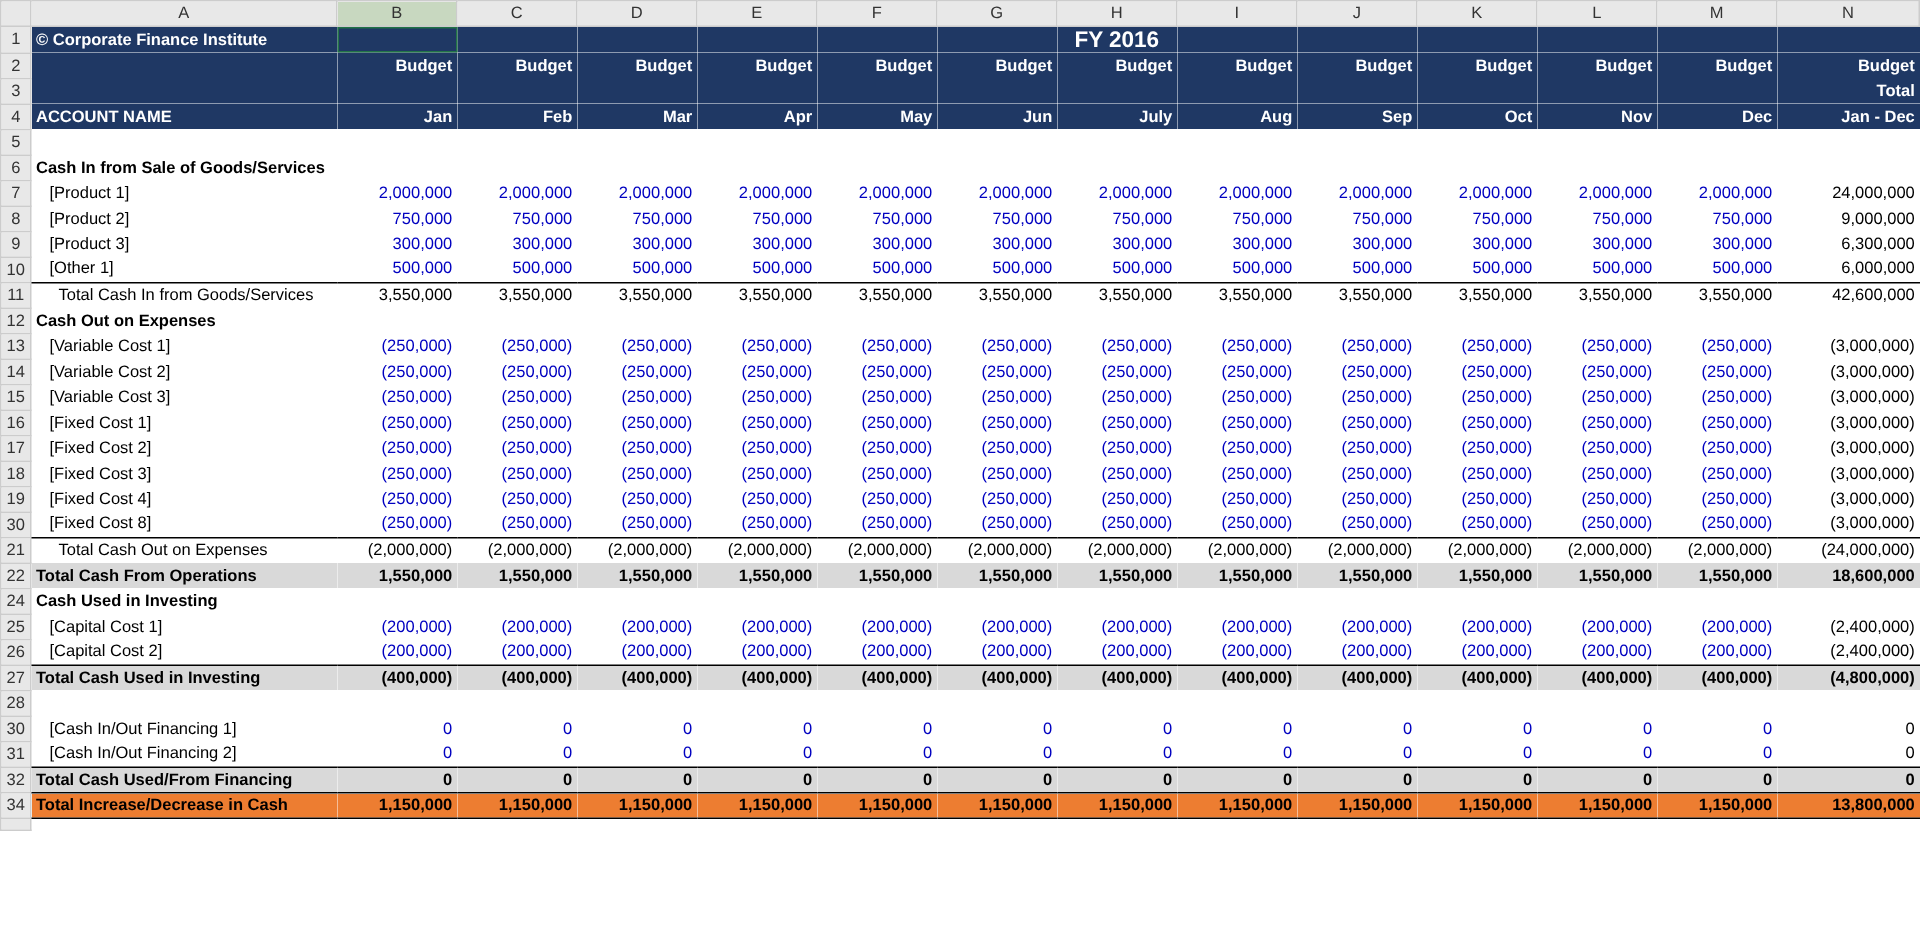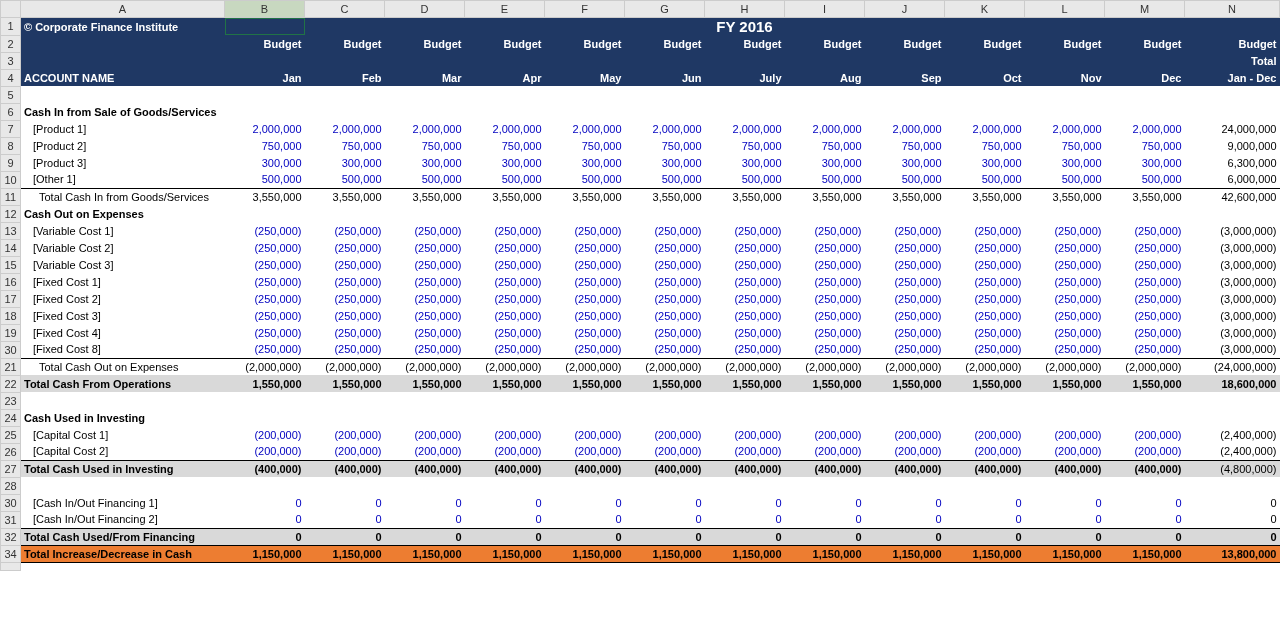--- a/index.html
+++ b/index.html
@@ -430,37 +430,20 @@
           <td class="gray-row calc" style="font-weight:bold">1,550,000</td>
           <td class="gray-row calc" style="font-weight:bold">1,550,000</td>
           <td class="gray-row calc" style="font-weight:bold">1,550,000</td>
           <td class="gray-row calc" style="font-weight:bold">1,550,000</td>
           <td class="gray-row calc" style="font-weight:bold">1,550,000</td>
           <td class="gray-row calc" style="font-weight:bold">1,550,000</td>
           <td class="gray-row calc" style="font-weight:bold">1,550,000</td>
           <td class="gray-row calc" style="font-weight:bold">18,600,000</td>
         </tr>
         <tr>
-          <td class="rowhdr">23</td>
-          <td></td>
-          <td></td>
-          <td></td>
-          <td></td>
-          <td></td>
-          <td></td>
-          <td></td>
-          <td></td>
-          <td></td>
-          <td></td>
-          <td></td>
-          <td></td>
-          <td></td>
-          <td></td>
-        </tr>
-        <tr>
           <td class="rowhdr">24</td>
           <td class="section-bold">Cash Used in Investing</td>
           <td></td>
           <td></td>
           <td></td>
           <td></td>
           <td></td>
           <td></td>
           <td></td>
           <td></td>
@@ -512,21 +495,21 @@
           <td class="gray-row calc subtotal-top" style="font-weight:bold">(400,000)</td>
           <td class="gray-row calc subtotal-top" style="font-weight:bold">(400,000)</td>
           <td class="gray-row calc subtotal-top" style="font-weight:bold">(400,000)</td>
           <td class="gray-row calc subtotal-top" style="font-weight:bold">(400,000)</td>
           <td class="gray-row calc subtotal-top" style="font-weight:bold">(400,000)</td>
           <td class="gray-row calc subtotal-top" style="font-weight:bold">(400,000)</td>
           <td class="gray-row calc subtotal-top" style="font-weight:bold">(400,000)</td>
           <td class="gray-row calc subtotal-top" style="font-weight:bold">(400,000)</td>
           <td class="gray-row calc subtotal-top" style="font-weight:bold">(400,000)</td>
           <td class="gray-row calc subtotal-top" style="font-weight:bold">(400,000)</td>
-          <td class="gray-row calc subtotal-top" style="font-weight:normal">(4,800,000)</td>
+          <td class="gray-row calc subtotal-top" style="font-weight:bold">(4,800,000)</td>
         </tr>
         <tr>
           <td class="rowhdr">28</td>
           <td></td>
           <td></td>
           <td></td>
           <td></td>
           <td></td>
           <td></td>
           <td></td>

